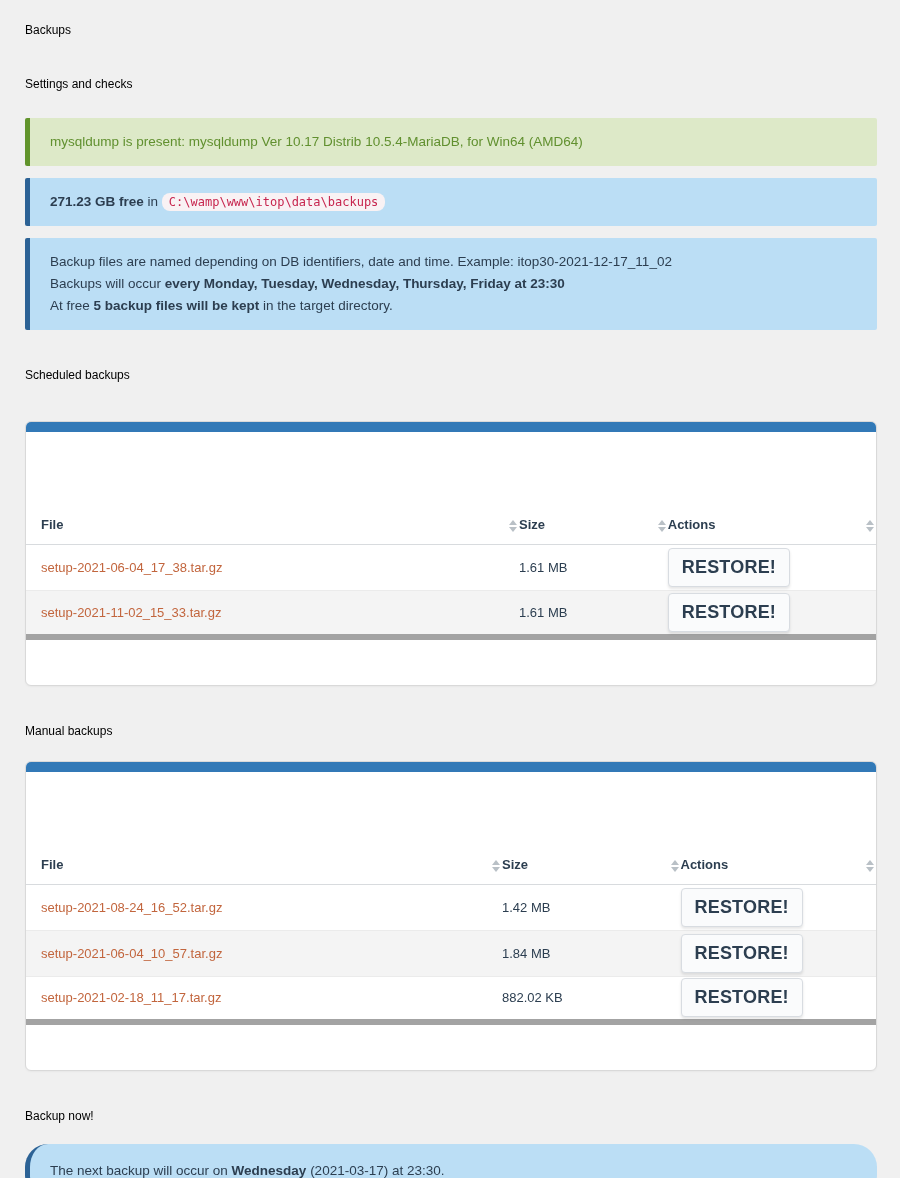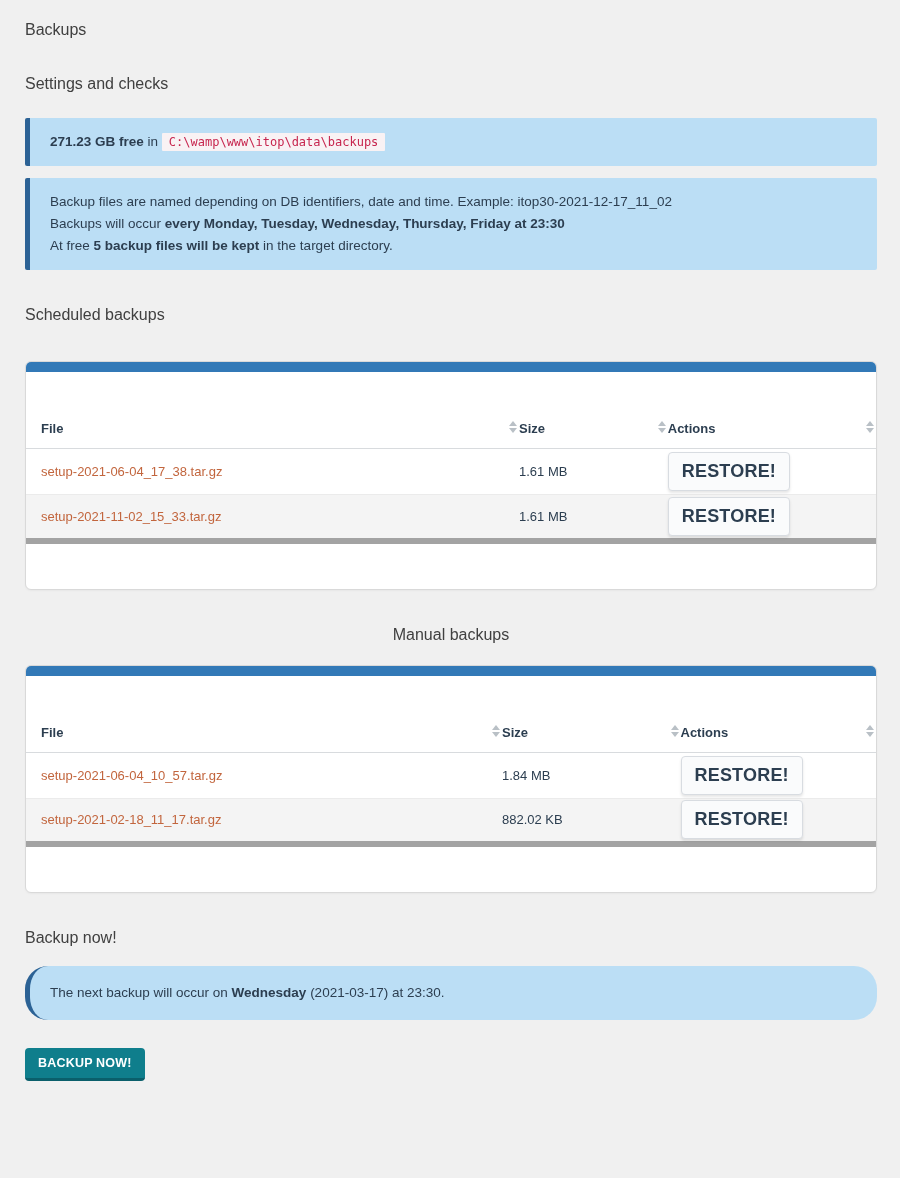--- a/index.html
+++ b/index.html
@@ -7,28 +7,28 @@
   body {
     background: #f0f0f0;
     font-family: "Liberation Sans", sans-serif;
     color: #2c3e50;
     height: 1178px;
     overflow: hidden;
   }
   .page { padding: 18px 23px 0 25px; }
 
   h1, h2 {
-    font-size: 16px;
+    font-size: 12px;
     font-weight: 500;
-    color: #404040;
+    color: #000000;
     line-height: 24px;
   }
   h2.settings   { margin: 30px 0 22px; }
   h2.scheduled  { margin: 33px 0 34px; }
-  h2.manual     { margin: 33px 9px 18px; text-align: center; }
+  h2.manual     { margin: 33px 0 18px; }
   h2.backupnow  { margin: 33px 0 16px; }
 
   
   .alert {
     border-left: 5px solid;
     border-radius: 2px;
     padding: 13px 20px;
     margin-bottom: 12px;
     font-size: 13.5px;
     line-height: 22px;
@@ -44,21 +44,21 @@
     color: #2c3e50;
   }
   .alert-lg { padding: 16px 20px; border-radius: 23px; }
   .alert strong { font-weight: 700; }
   code {
     font-family: "DejaVu Sans Mono", monospace;
     font-size: 12px;
     color: #c7254e;
     background: #f9f2f4;
     padding: 2px 7px;
-    border-radius: 1px;
+    border-radius: 8px;
   }
 
   
   .panel {
     background: #fff;
     border: 1px solid #d9d9d9;
     border-radius: 6px;
     overflow: hidden;
     box-shadow: 0 1px 2px rgba(0,0,0,0.04);
   }
@@ -71,22 +71,23 @@
     text-align: left;
     font-size: 13px;
     font-weight: 700;
     color: #2c3e50;
     padding: 4px 0 12px;
     border-bottom: 1px solid #d8dbde;
   }
   .th-inner {
     display: flex;
     justify-content: space-between;
-    align-items: flex-start;
+    align-items: flex-end;
     padding-right: 2px;
+    margin-top: 36px;
   }
   th.col-file .th-inner, td.col-file { padding-left: 15px; }
   tbody td {
     height: 46px;
     vertical-align: middle;
     font-size: 13px;
     border-bottom: 1px solid #ebebeb;
   }
   tbody tr:last-child td { border-bottom: 6px solid #a3a3a3; }
   tbody tr:nth-child(even) { background: #f4f4f4; }
@@ -155,20 +156,23 @@
 </head>
 <body>
 
 <div class="page">
 
   <h1>Backups</h1>
 
   <section>
     <h2 class="settings">Settings and checks</h2>
 
+    <div class="alert alert-success">
+      <span>mysqldump is present: mysqldump Ver 10.17 Distrib 10.5.4-MariaDB, for Win64 (AMD64)</span>
+    </div>
 
     <div class="alert alert-info">
       <strong>271.23 GB free</strong><span> in </span><code>C:\wamp\www\itop\data\backups</code>
     </div>
 
     <div class="alert alert-info">
       <div><span>Backup files are named depending on DB identifiers, date and time. Example: itop30-2021-12-17_11_02</span></div>
       <div><span>Backups will occur </span><strong>every Monday, Tuesday, Wednesday, Thursday, Friday at 23:30</strong></div>
       <div><span>At free </span><strong>5 backup files will be kept</strong><span> in the target directory.</span></div>
     </div>
@@ -262,20 +266,25 @@
                   <span class="sort-icon">
                     <i class="tri-up"></i>
                     <i class="tri-dn"></i>
                   </span>
                 </div>
             </th>
           </tr>
         </thead>
         <tbody>
           <tr>
+            <td class="col-file"><a class="file-link">setup-2021-08-24_16_52.tar.gz</a></td>
+            <td class="col-size">1.42 MB</td>
+            <td class="col-actions"><button class="restore-btn">RESTORE!</button></td>
+          </tr>
+          <tr>
             <td class="col-file"><a class="file-link">setup-2021-06-04_10_57.tar.gz</a></td>
             <td class="col-size">1.84 MB</td>
             <td class="col-actions"><button class="restore-btn">RESTORE!</button></td>
           </tr>
           <tr>
             <td class="col-file"><a class="file-link">setup-2021-02-18_11_17.tar.gz</a></td>
             <td class="col-size">882.02 KB</td>
             <td class="col-actions"><button class="restore-btn">RESTORE!</button></td>
           </tr>
         </tbody>

